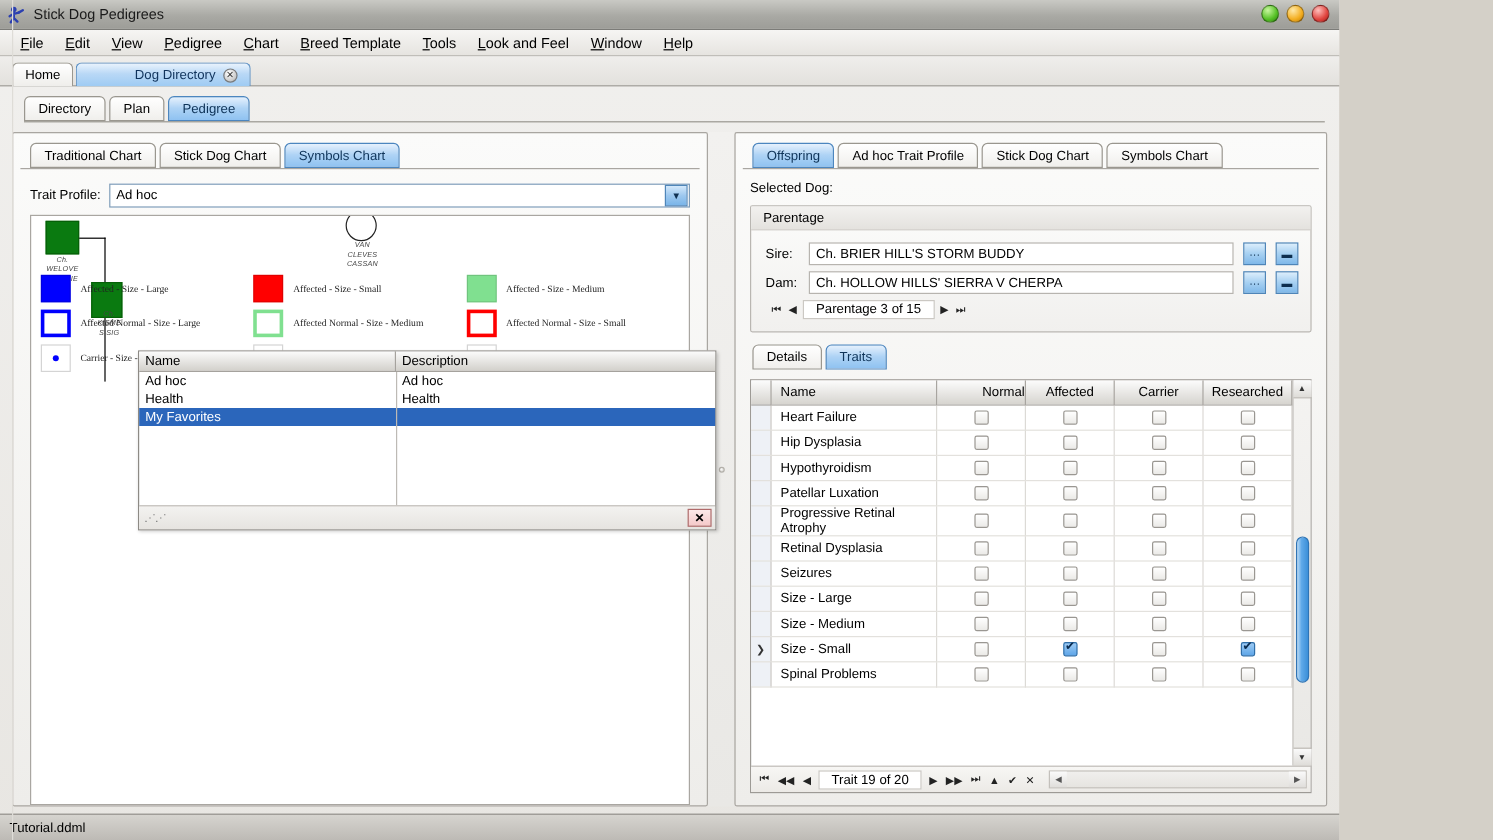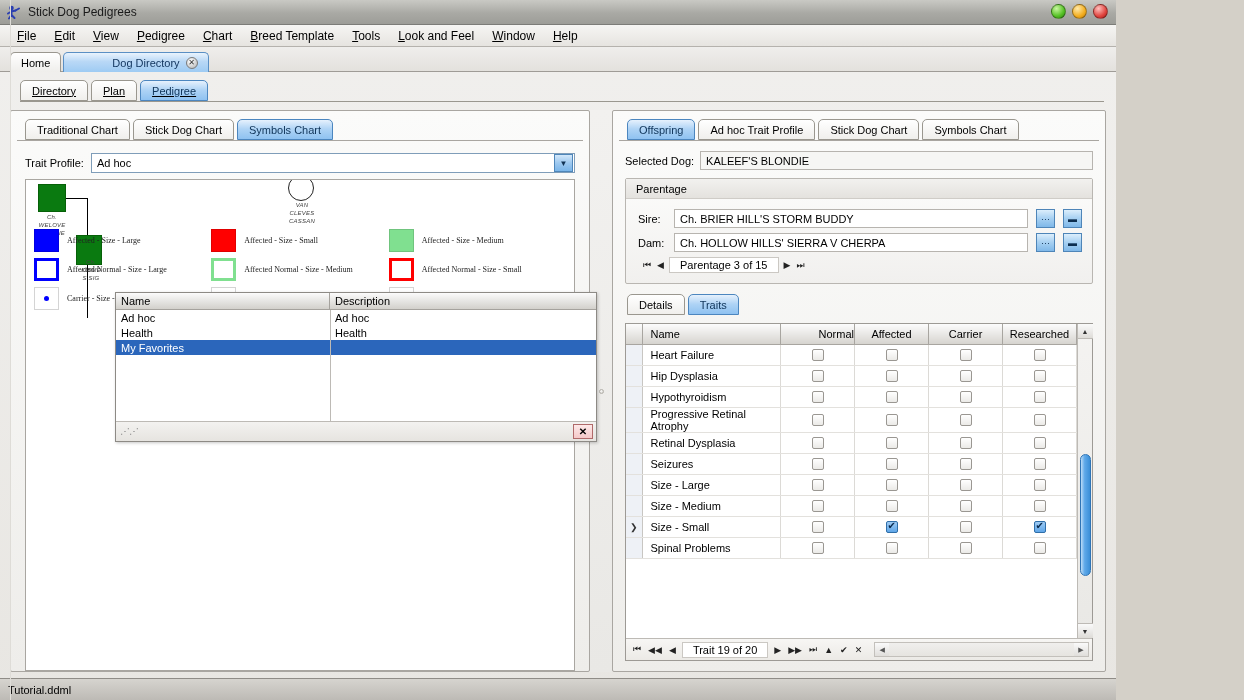--- a/index.html
+++ b/index.html
@@ -81,21 +81,20 @@
     background: radial-gradient(circle at 35% 30%, #ffffff, #c9c9c9 70%, #9a9a9a);
     border: 1px solid #7a7a7a;
     font-size: 8px; line-height: 10px; text-align: center; color: #333;
   }
 
   
   .level2tabs {
     padding: 8px 0 0 20px;
     display: flex; gap: 3px;
     background: transparent;
-    text-decoration: underline;
   }
   .tabbtn {
     height: 21px; display: flex; align-items: center; padding: 0 11px;
     font-size: 11px;
     border: 1px solid #9a978f;
     border-radius: 5px 5px 0 0;
     background: linear-gradient(#ffffff, #f0efec);
   }
   .tabbtn.active {
     background: linear-gradient(#e6f1fd, #aed3f5 48%, #8fc2f1);
@@ -538,21 +537,20 @@
       <div class="panel-tabstrip" id="righttabs">
           <div class="tabbtn active">Offspring</div>
           <div class="tabbtn">Ad hoc Trait Profile</div>
           <div class="tabbtn">Stick Dog Chart</div>
           <div class="tabbtn">Symbols Chart</div>
         </div>
       <div class="panel-tabstrip-line"></div>
 
       <div class="field-row">
         <span class="field-label">Selected Dog:</span>
-        <div class="field-input">KALEEF'S BLONDIE</div>
       </div>
 
       <div class="group">
         <div class="group-title">Parentage</div>
         <div class="group-body">
           <div class="pr-row">
             <span class="pr-label">Sire:</span>
             <div class="pr-input">Ch. BRIER HILL'S STORM BUDDY</div>
             <span class="minibtn">···</span>
             <span class="minibtn">▬</span>
@@ -605,20 +603,28 @@
                     <td class="gut"></td>
                     <td class="nm">Hip Dysplasia</td>
                     <td><span class="cb"></span></td>
                     <td><span class="cb"></span></td>
                     <td><span class="cb"></span></td>
                     <td><span class="cb"></span></td>
                   </tr>
                   <tr>
                     <td class="gut"></td>
                     <td class="nm">Hypothyroidism</td>
+                    <td><span class="cb"></span></td>
+                    <td><span class="cb"></span></td>
+                    <td><span class="cb"></span></td>
+                    <td><span class="cb"></span></td>
+                  </tr>
+                  <tr>
+                    <td class="gut"></td>
+                    <td class="nm">Patellar Luxation</td>
                     <td><span class="cb"></span></td>
                     <td><span class="cb"></span></td>
                     <td><span class="cb"></span></td>
                     <td><span class="cb"></span></td>
                   </tr>
                   <tr>
                     <td class="gut"></td>
                     <td class="nm">Progressive Retinal Atrophy</td>
                     <td><span class="cb"></span></td>
                     <td><span class="cb"></span></td>

